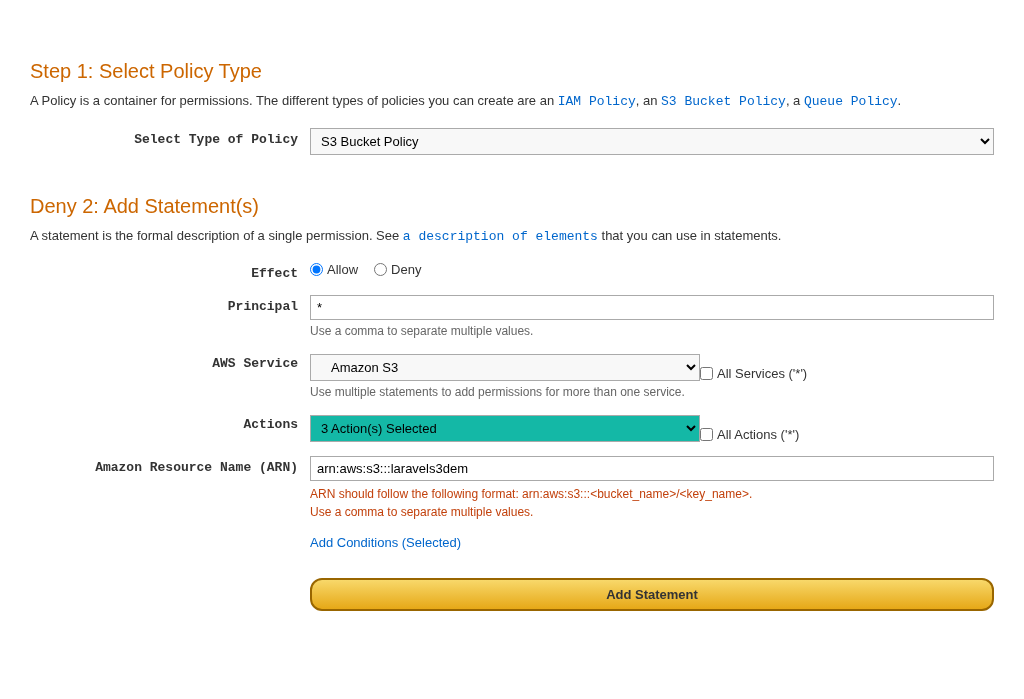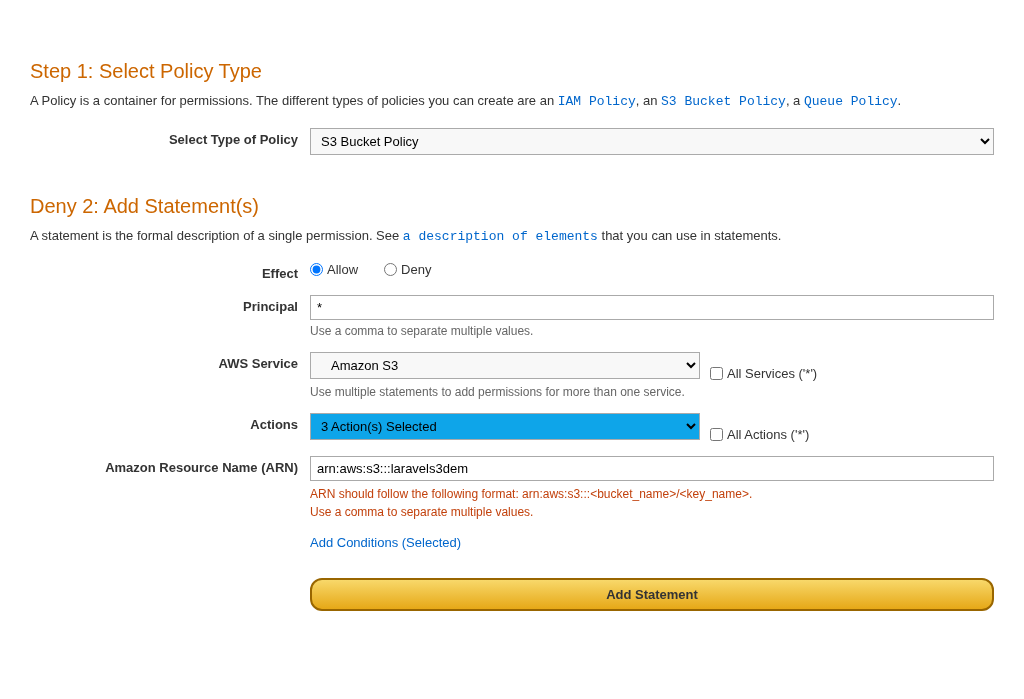--- a/index.html
+++ b/index.html
@@ -40,30 +40,31 @@
       margin-bottom: 14px;
     }
     .form-label {
       font-weight: bold;
       font-size: 13px;
       color: #333;
       min-width: 220px;
       text-align: right;
       padding-right: 12px;
       padding-top: 4px;
+      font-family: Liberation Mono, monospace;
     }
     .form-content {
       display: flex;
       flex-direction: column;
       flex: 1;
     }
     .form-inline {
       display: flex;
-      align-items: flex-start;
-      gap: 10px;
+      align-items: flex-end;
+      gap: 0;
     }
     .hint-text {
       font-size: 12px;
       color: #666;
       margin-top: 4px;
     }
     select.policy-select {
       padding: 4px 6px;
       font-size: 13px;
       border: 1px solid #aaa;
@@ -76,21 +77,21 @@
       font-size: 13px;
       border: 1px solid #aaa;
       background: #f8f8f8;
       min-width: 390px;
       cursor: pointer;
     }
     select.actions-select {
       padding: 4px 6px;
       font-size: 13px;
       border: 1px solid #aaa;
-      background: #0ea5e9;
+      background: #14b8a6;
       min-width: 390px;
       cursor: pointer;
     }
     input[type="text"] {
       padding: 4px 6px;
       font-size: 13px;
       border: 1px solid #aaa;
       min-width: 190px;
     }
     input[type="radio"] {

